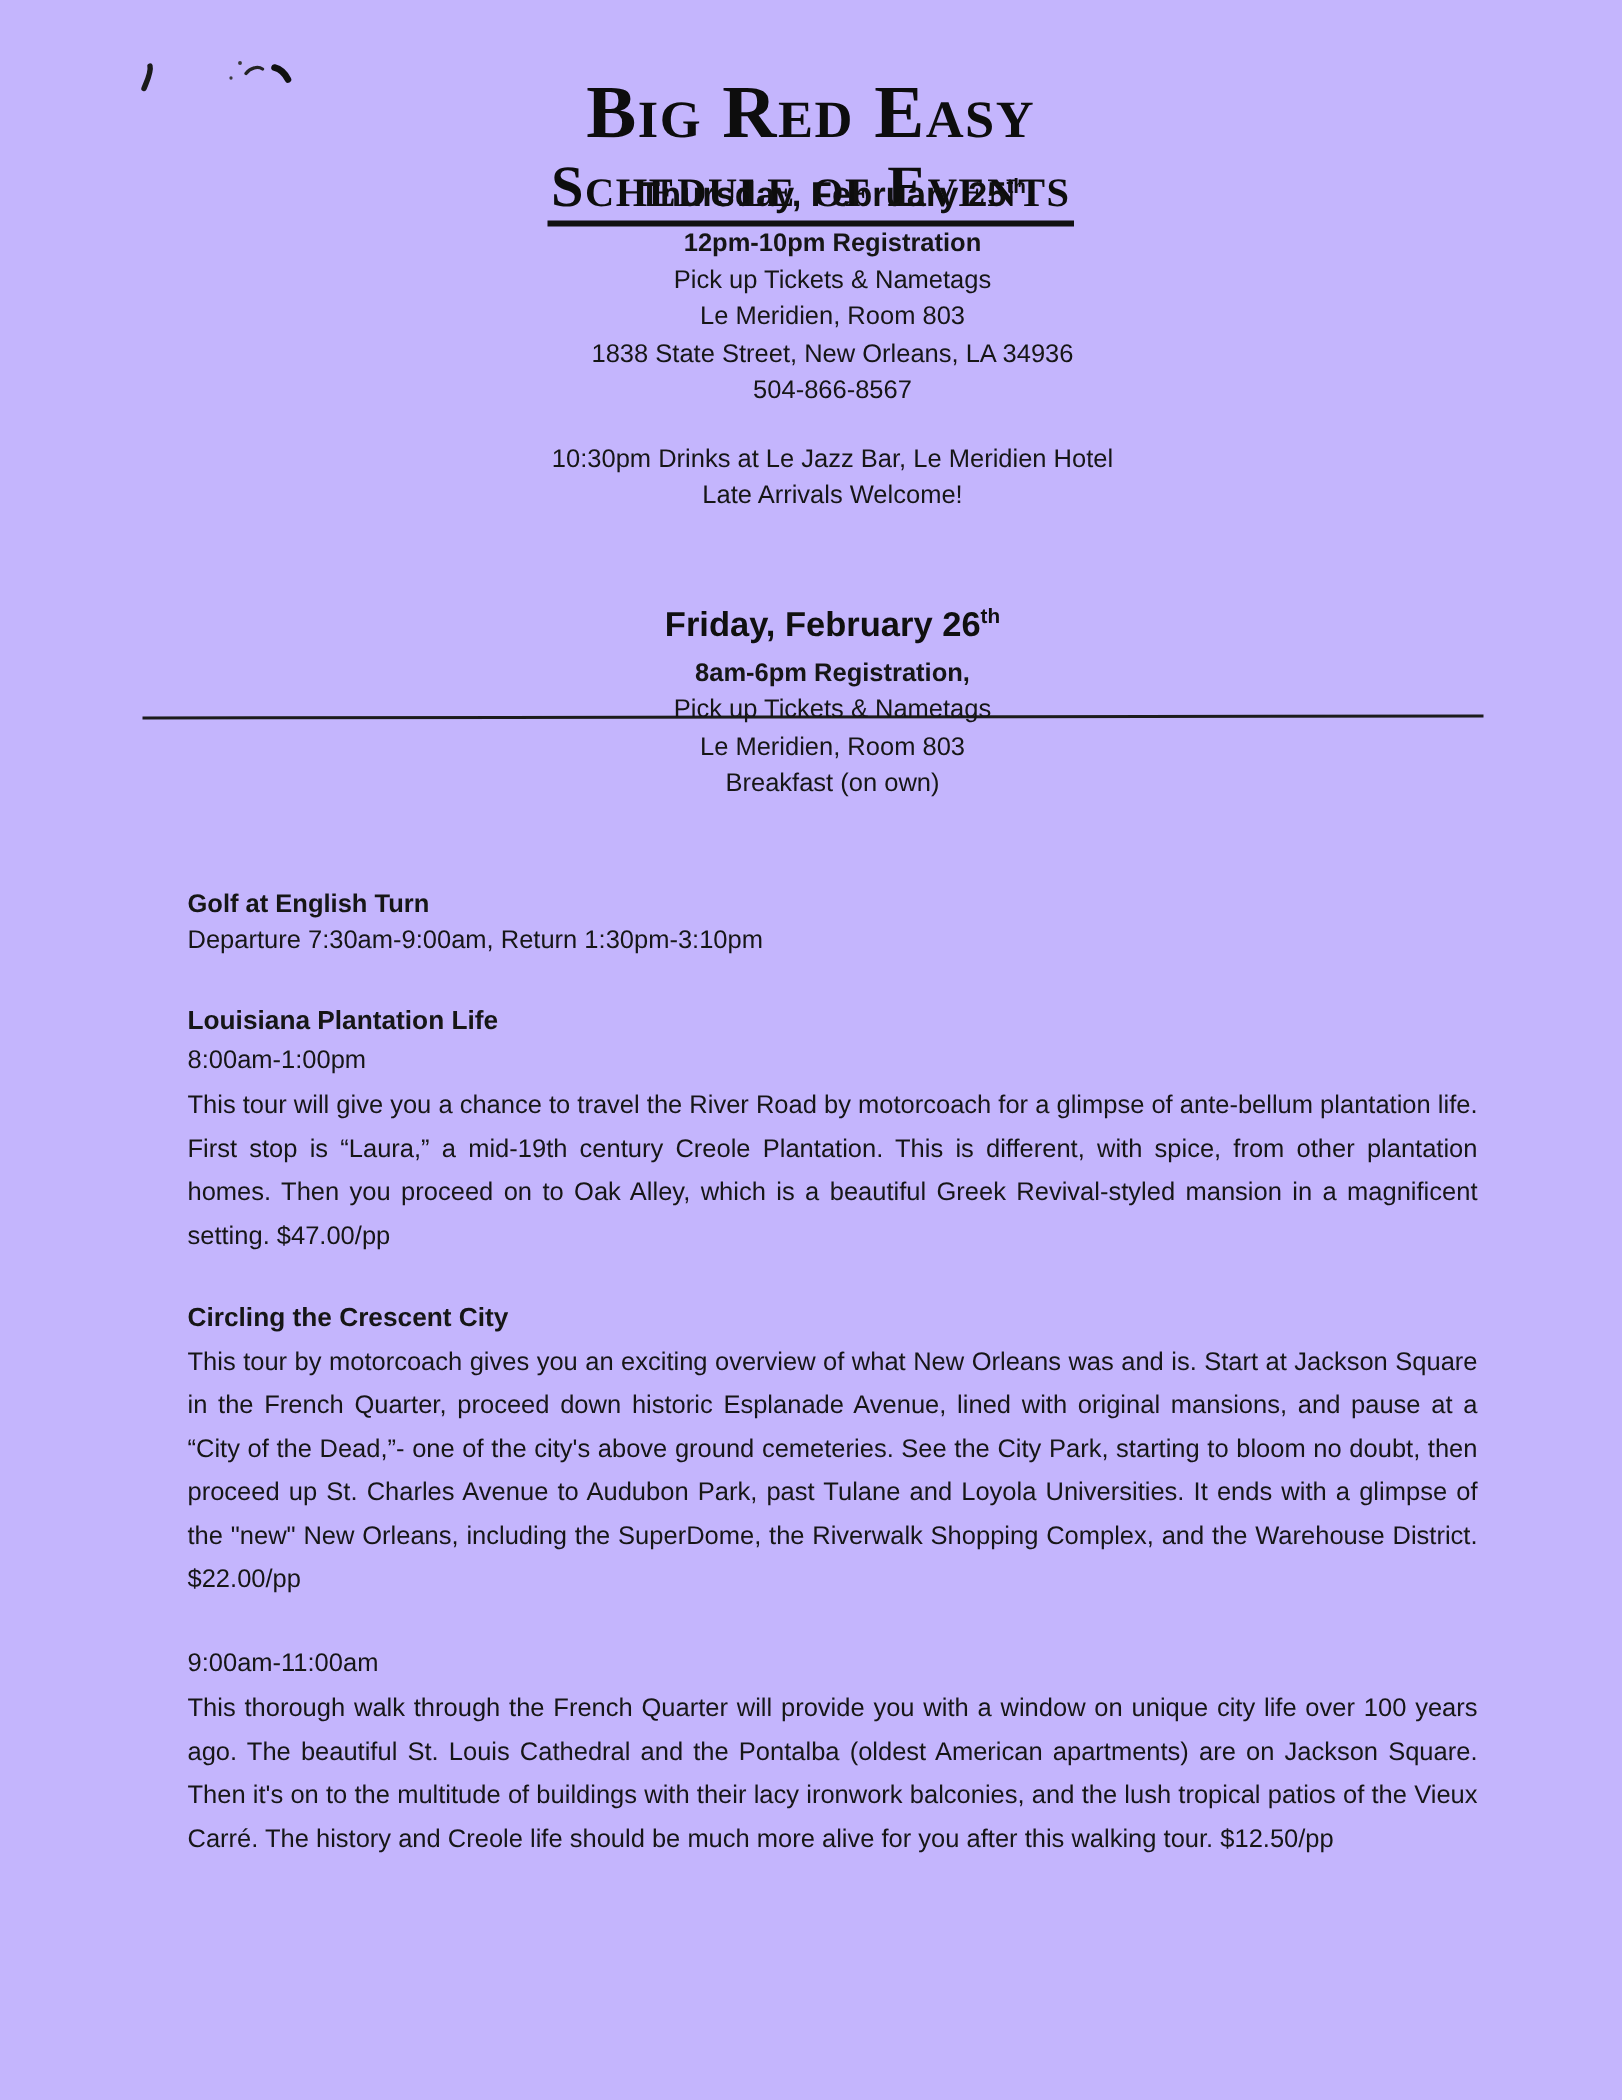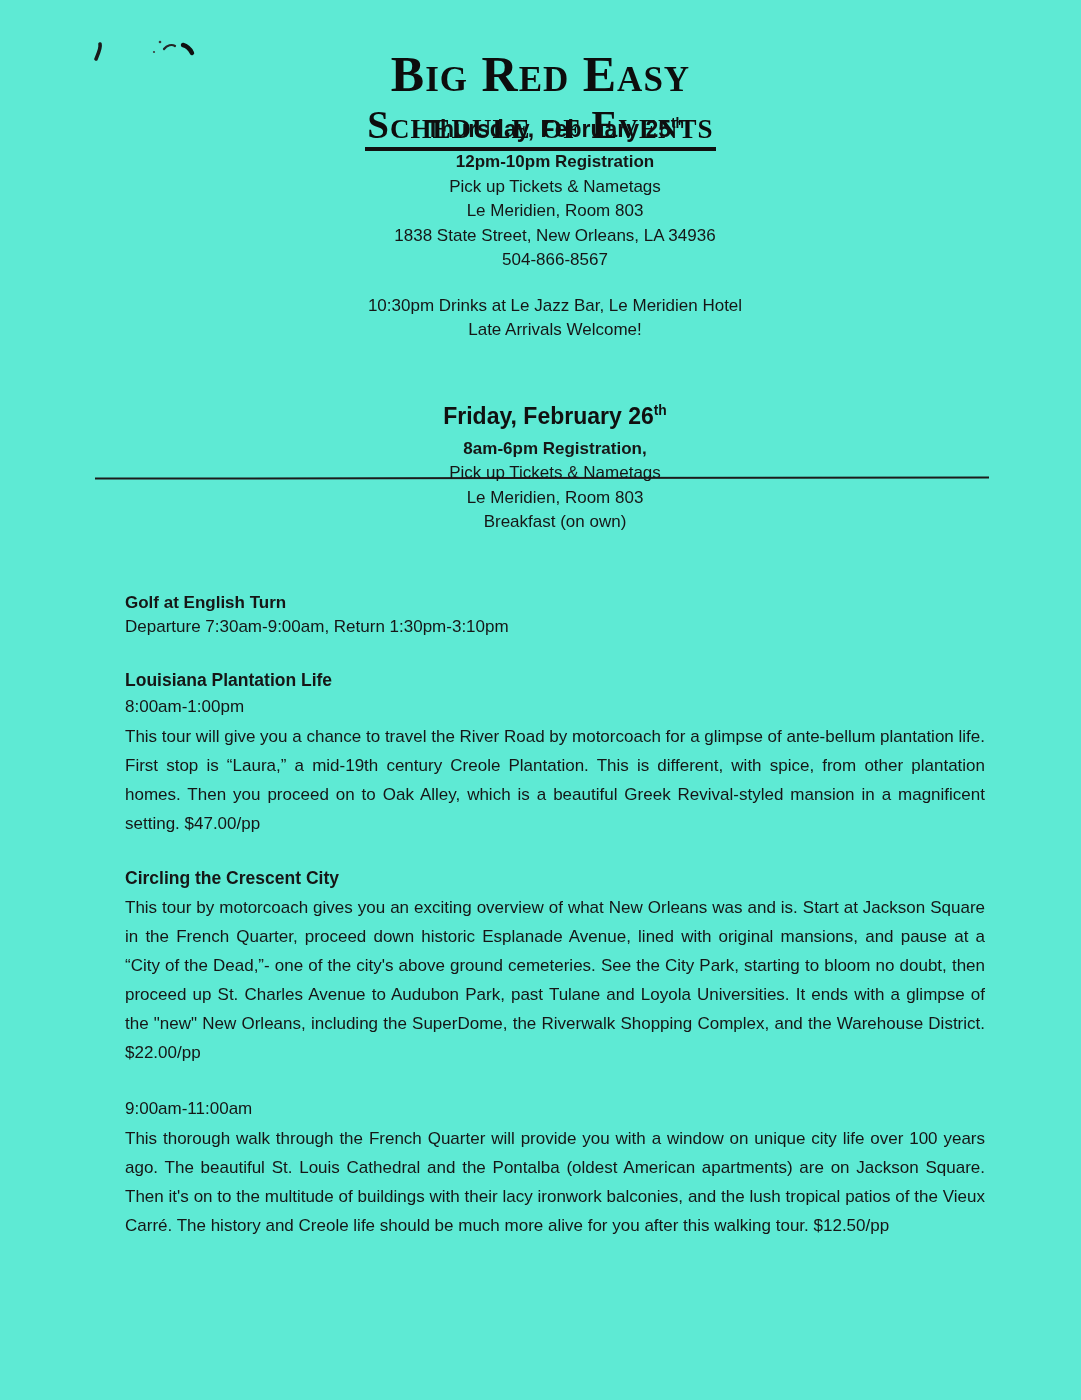--- a/index.html
+++ b/index.html
@@ -1,21 +1,21 @@
 <!DOCTYPE html>
 <html><head>
 <meta charset="utf-8">
 <style>
   html, body { margin: 0; padding: 0; background: #e8e8e8; }
   .page {
     position: relative;
     width: 1081px;
     height: 1400px;
     margin: 0 auto;
-    background: #5eead4;
+    background: #c4b5fd;
     color: #161616;
     font-family: "Liberation Sans", sans-serif;
     overflow: hidden;
   }
   .ink-marks { position: absolute; left: 88px; top: 30px; }
 
   header { padding-top: 48px; text-align: center; }
   .title {
     margin: 0;
     font-family: "Liberation Serif", serif;

